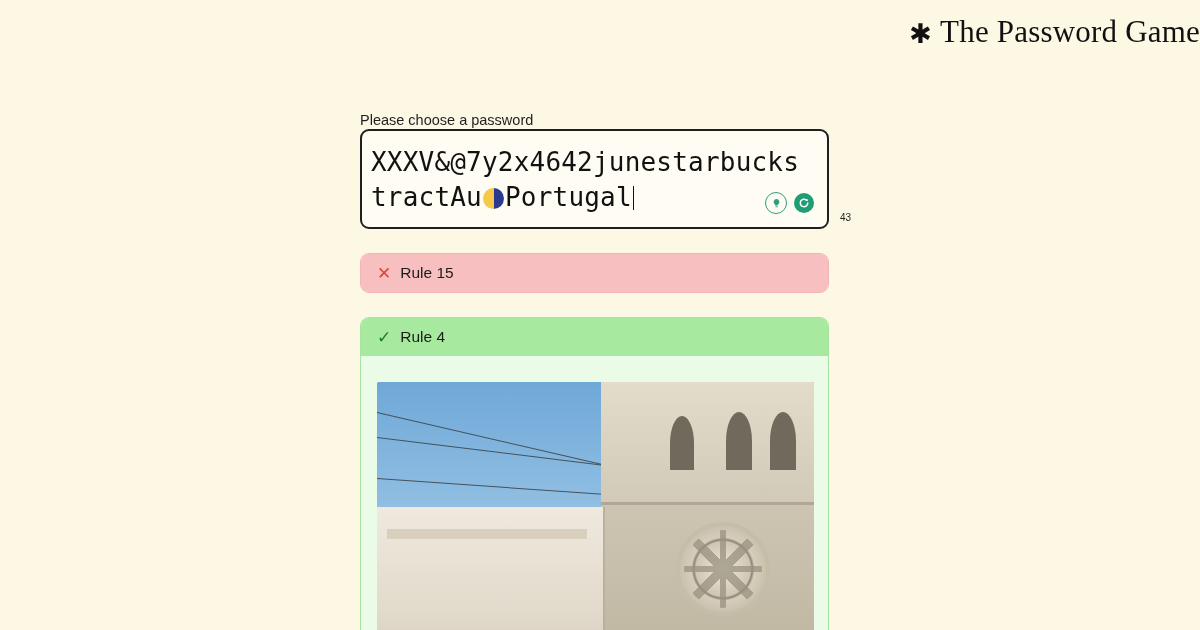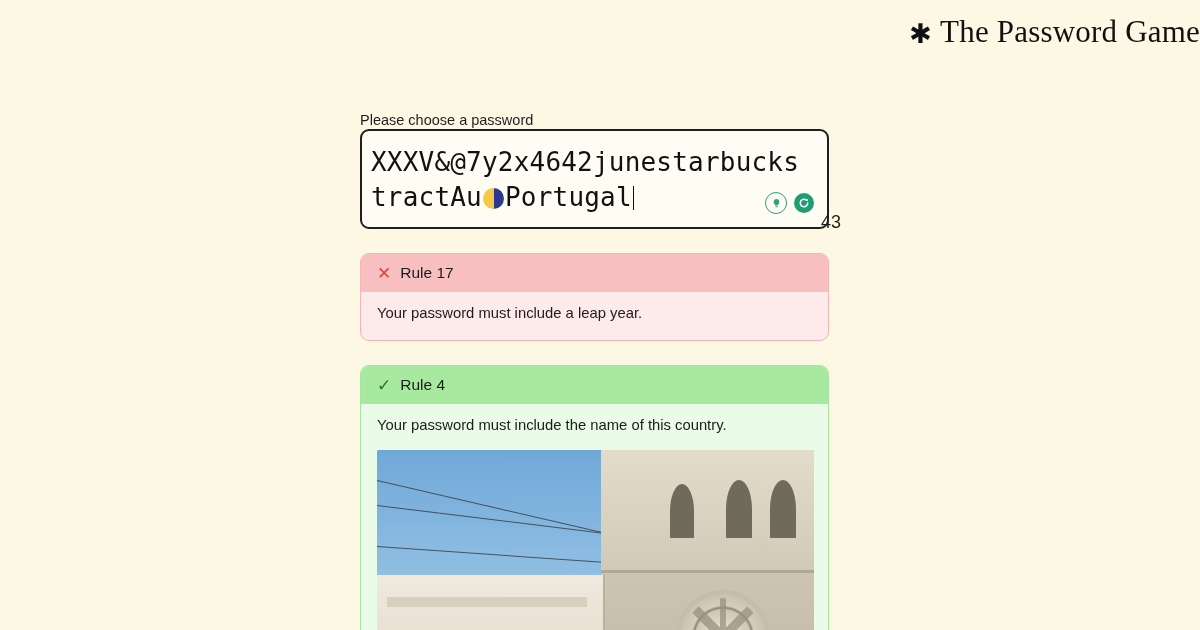--- a/index.html
+++ b/index.html
@@ -102,23 +102,23 @@
     border-radius: 50%;
     display: flex;
     align-items: center;
     justify-content: center;
   }
   .icon-bulb { border: 1.6px solid #2e9e7e; }
   .icon-refresh { background: #1f9d74; }
 
   .char-count {
     position: absolute;
-    left: 461px;
+    left: 480px;
     top: 83px;
-    font-size: 18px;
+    font-size: 10px;
     color: #1f1f1f;
   }
 
   .rule {
     border-radius: 9px;
     margin-top: 24px;
     overflow: hidden;
     border: 1px solid transparent;
     width: 469px;
     box-sizing: border-box;
@@ -254,32 +254,30 @@
             </svg>
         </span>
       </div>
     </div>
     <div class="char-count">43</div>
   </div>
 
   <div class="rule rule-fail">
     <div class="rule-header">
       <span class="mark mark-x">✕</span>
-      <span>Rule 17</span>
+      <span>Rule 15</span>
     </div>
-    <div class="rule-body">Your password must include a leap year.</div>
   </div>
 
   <div class="rule rule-pass">
     <div class="rule-header">
       <span class="mark mark-check">✓</span>
       <span>Rule 4</span>
     </div>
     <div class="rule-body">
-      <div>Your password must include the name of this country.</div>
       <div class="rule-photo">
         <div class="photo-sky"></div>
 
         <div class="wire" style="left:0px; top:55px; width:240px; transform:rotate(7deg);"></div>
         <div class="wire" style="left:0px; top:30px; width:250px; transform:rotate(13deg);"></div>
         <div class="wire" style="left:0px; top:96px; width:230px; transform:rotate(4deg);"></div>
 
         <div class="photo-right-cathedral">
           <div class="cath-tower"></div>
           <div class="cath-arch" style="right:18px; top:30px; width:26px; height:58px;"></div>

